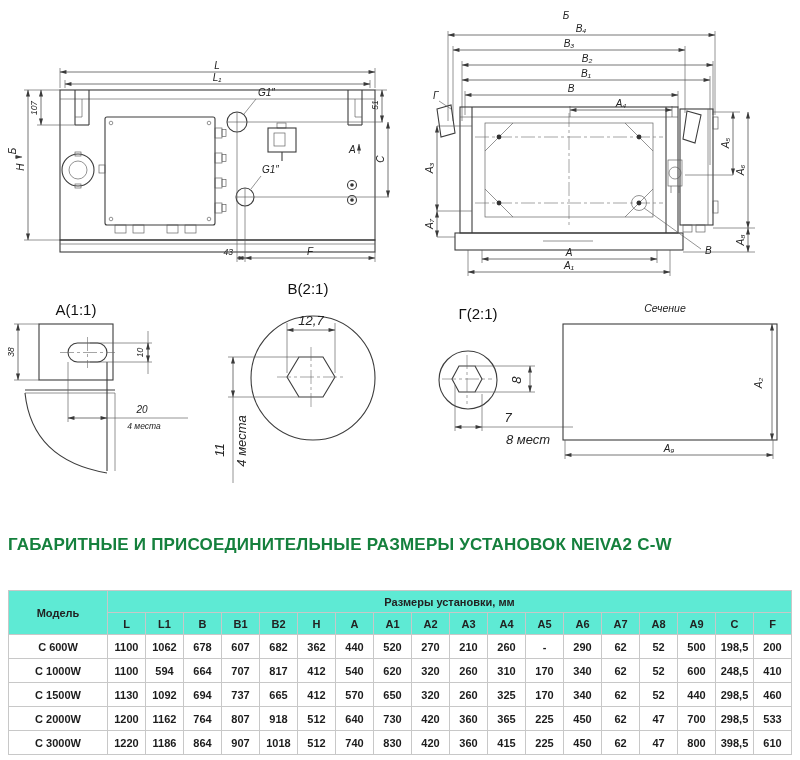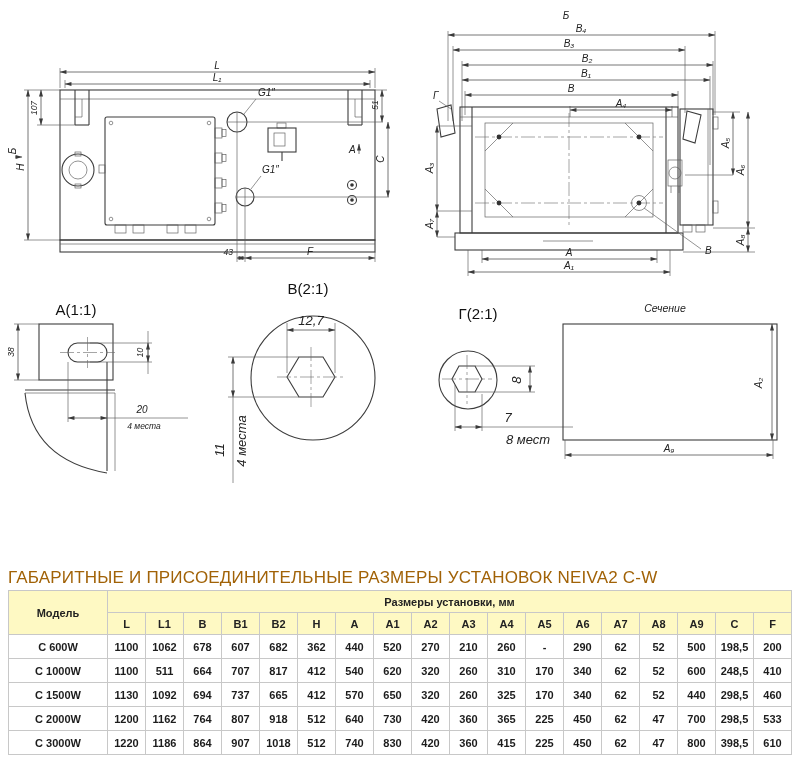--- a/index.html
+++ b/index.html
@@ -11,28 +11,28 @@
   .thin{stroke:#5a5a5a;stroke-width:0.65;fill:none;}
   .dim{stroke:#4a4a4a;stroke-width:0.75;fill:none;}
   .cl{stroke:#6a6a6a;stroke-width:0.6;fill:none;stroke-dasharray:14 3 3 3;}
   .dtxt{font:italic 10px "Liberation Sans",sans-serif;fill:#222;}
   .dtxt-s{font:italic 8.5px "Liberation Sans",sans-serif;fill:#222;}
   .dtxt-l{font:italic 13px "Liberation Sans",sans-serif;fill:#222;}
   .dettitle{font:15px "Liberation Sans",sans-serif;fill:#111;}
   .sect-title{font:italic 10.5px "Liberation Sans",sans-serif;fill:#222;}
   .dot{fill:#333;stroke:none;}
   
-  .doc-title{position:absolute;left:8px;top:566px;width:780px;
-     font-size:17px;font-weight:normal;line-height:24px;letter-spacing:.2px;color:#a16207;}
+  .doc-title{position:absolute;left:8px;top:533px;width:780px;
+     font-size:17px;font-weight:bold;line-height:24px;letter-spacing:.2px;color:#15803d;}
   
   .dim-table{position:absolute;left:8px;top:590px;width:784px;border-collapse:collapse;
      table-layout:fixed;font-size:11px;}
   .dim-table th,.dim-table td{border:1px solid #c8c8c8;text-align:center;padding:0 1px;
      overflow:hidden;white-space:nowrap;}
-  .dim-table thead th{background:#fef9c3;font-weight:bold;color:#222;height:21px;}
+  .dim-table thead th{background:#5eead4;font-weight:bold;color:#222;height:21px;}
   .dim-table thead .cols th{font-weight:bold;height:21px;}
   .dim-table tbody td{height:23px;font-weight:bold;color:#1c1c1c;background:#fff;}
   .dim-table .model-col{width:96px;}
 </style>
 </head>
 <body>
 
 <div class="page">
 
   <svg width="0" height="0">
@@ -403,21 +403,21 @@
           <td>290</td>
           <td>62</td>
           <td>52</td>
           <td>500</td>
           <td>198,5</td>
           <td>200</td>
         </tr>
         <tr>
           <td>C 1000W</td>
           <td>1100</td>
-          <td>511</td>
+          <td>594</td>
           <td>664</td>
           <td>707</td>
           <td>817</td>
           <td>412</td>
           <td>540</td>
           <td>620</td>
           <td>320</td>
           <td>260</td>
           <td>310</td>
           <td>170</td>

